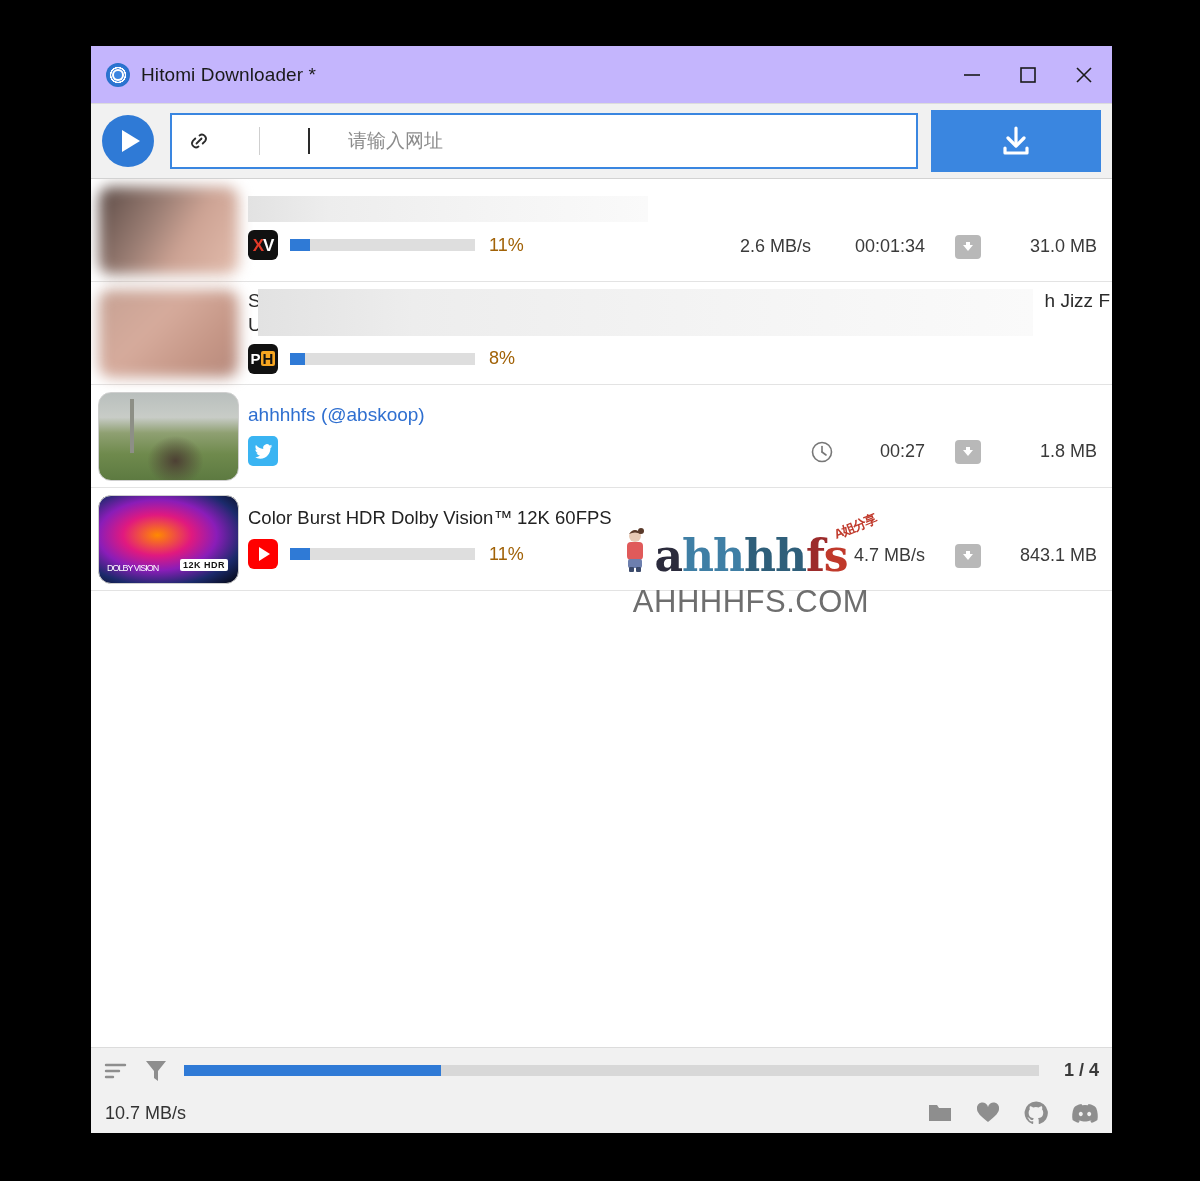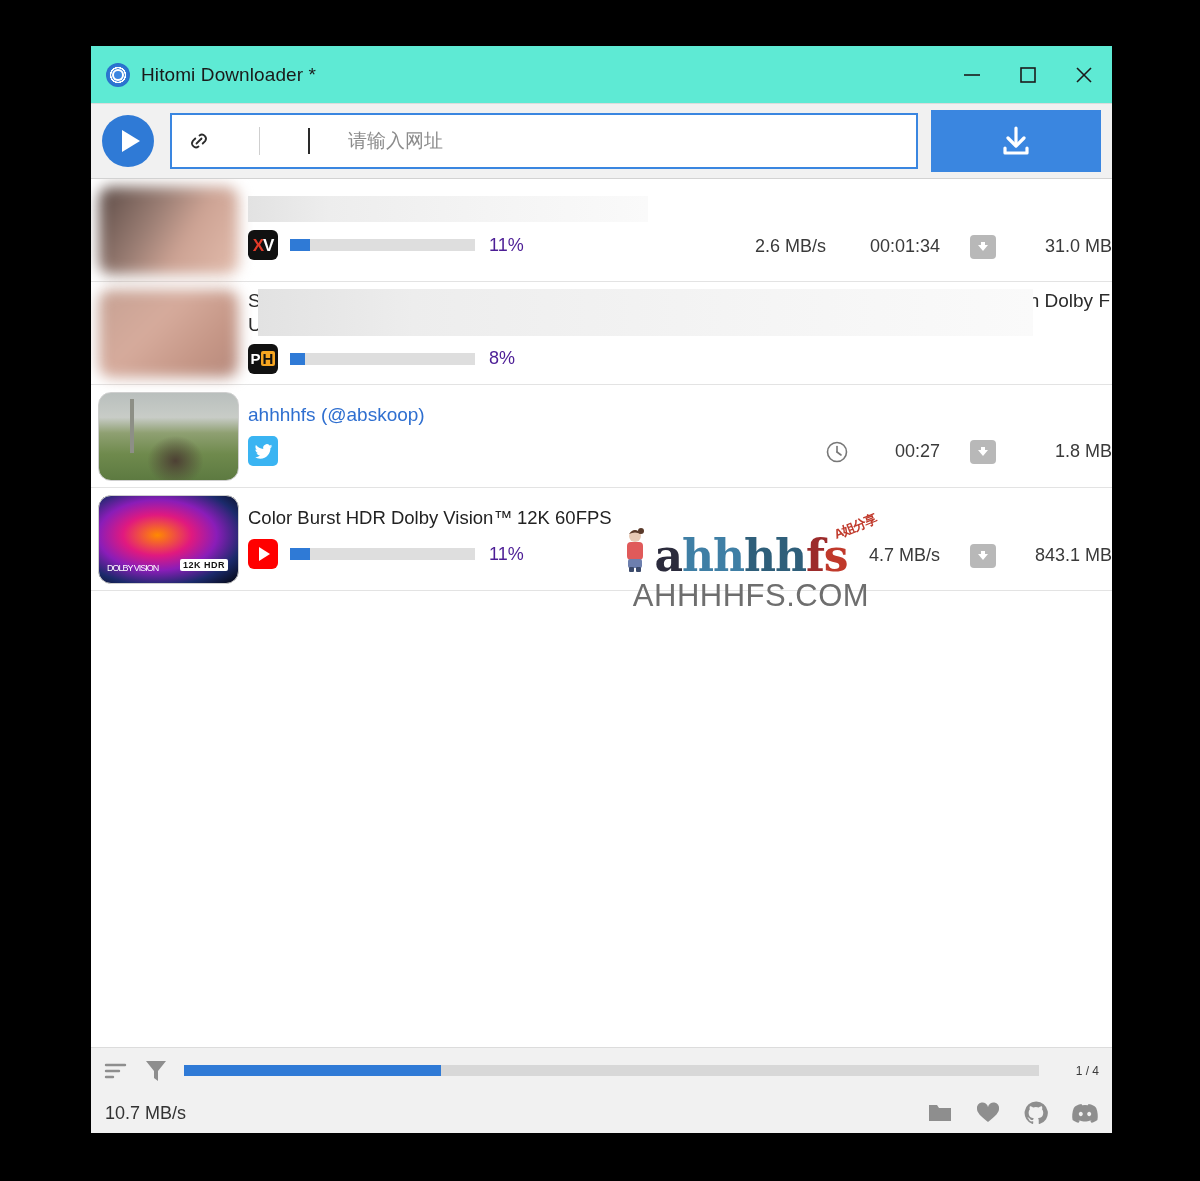--- a/index.html
+++ b/index.html
@@ -16,21 +16,21 @@
     width: 1021px; height: 1087px;
     background: #ffffff;
     display: flex; flex-direction: column;
     overflow: hidden;
   }
 
   
   .titlebar {
     height: 57px;
     display: flex; align-items: center;
-    background: #5eead4;
+    background: #c4b5fd;
     flex: 0 0 auto;
     position: relative;
   }
   .app-icon {
     width: 24px; height: 24px;
     margin-left: 15px; margin-right: 11px;
     border-radius: 50%;
     background: radial-gradient(circle at 50% 50%, #2f78d4 0%, #2f78d4 38%, #ffffff 40%, #ffffff 47%, #2f78d4 49%, #1d63be 100%);
     position: relative;
     flex: 0 0 auto;
@@ -259,27 +259,27 @@
     width: 185px; height: 12px;
     background: #dedede;
     position: relative;
     overflow: hidden;
   }
   .progress-fill {
     position: absolute; left: 0; top: 0; bottom: 0;
     background: #2f7ad6;
   }
   .pct {
-    font-size: 18px; color: #4c1d95;
+    font-size: 18px; color: #a16207;
     margin-left: 14px;
     white-space: nowrap;
   }
   .row-stats {
     position: absolute;
-    right: 0;
+    right: 15px;
     bottom: 16px;
     display: flex; align-items: center; gap: 30px;
     font-size: 18px; color: #3a3a3a;
     white-space: nowrap;
   }
   .dl-badge {
     width: 26px; height: 24px; border-radius: 4px;
     background: #b8b8b8;
     display: flex; align-items: center; justify-content: center;
     flex: 0 0 auto;
@@ -354,21 +354,21 @@
     position: absolute; right: -30px; top: -14px;
     font-family: "Liberation Sans", sans-serif;
     font-size: 13px; color: #c0392b;
     transform: rotate(-22deg);
     white-space: nowrap;
   }
   .wm-com {
     font-family: "Liberation Sans", sans-serif;
     font-size: 31px; color: #6e6e6e;
     letter-spacing: .5px;
-    margin-top: 0;
+    margin-top: 6px;
   }
 
   
   .statusbar {
     flex: 0 0 auto;
     height: 86px;
     background: #f1f1f1;
     border-top: 1px solid #dcdcdc;
     position: relative;
   }
@@ -382,23 +382,24 @@
     flex: 1 1 auto;
     height: 11px;
     background: #d8d8d8;
     position: relative;
   }
   .total-progress .fill {
     position: absolute; left: 0; top: 0; bottom: 0;
     background: #2f7ad6;
   }
   .page-count {
-    font-size: 12px; color: #3a3a3a;
+    font-size: 18px; color: #3a3a3a;
     min-width: 44px; text-align: right;
     white-space: nowrap;
+    font-weight: bold;
   }
   .status-bottom {
     height: 40px;
     display: flex; align-items: center; justify-content: space-between;
     padding: 0 13px 0 14px;
   }
   .total-speed { font-size: 18px; color: #333; }
   .status-icons { display: flex; align-items: center; gap: 22px; }
   .sicon { cursor: default; display: flex; align-items: center; }
 </style>
@@ -491,21 +492,21 @@
           </span>
           <span class="stat-size">31.0 MB</span>
         </div>
       </div>
     </div>
 
     <div class="task-row">
       <div class="thumb blur2"></div>
       <div class="row-body">
         <div class="row-title" style="height:48px;line-height:24px;">
-          <span>S</span><span style="float:right;padding-right:2px;">h Dolby F</span>
+          <span>S</span><span style="float:right;padding-right:2px;">h Jizz F</span>
           <div>U</div>
           <span class="censor" style="left:10px;width:775px;top:0;height:47px;"></span>
         </div>
         <div class="row-second">
           <div class="site-icon icon-ph">
             <span class="p">P</span>
               <span class="h">H</span>
           </div>
           <div class="progress-wrap">
             <div class="progress-bar">

